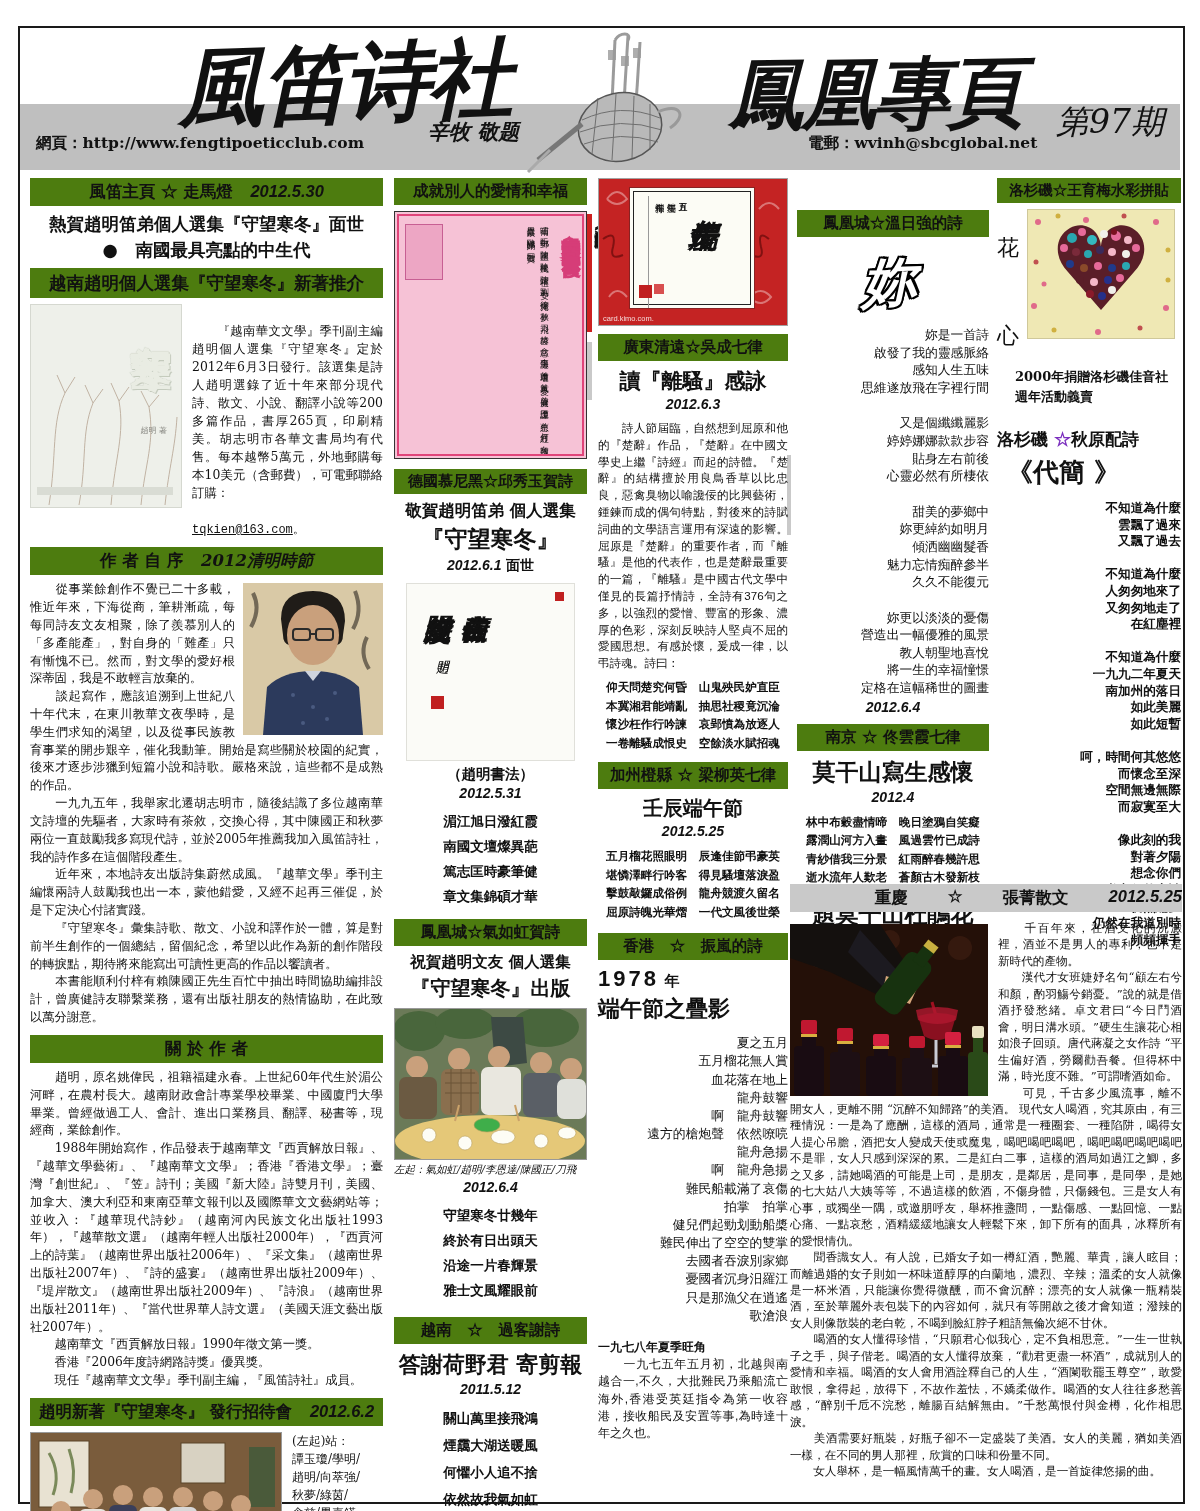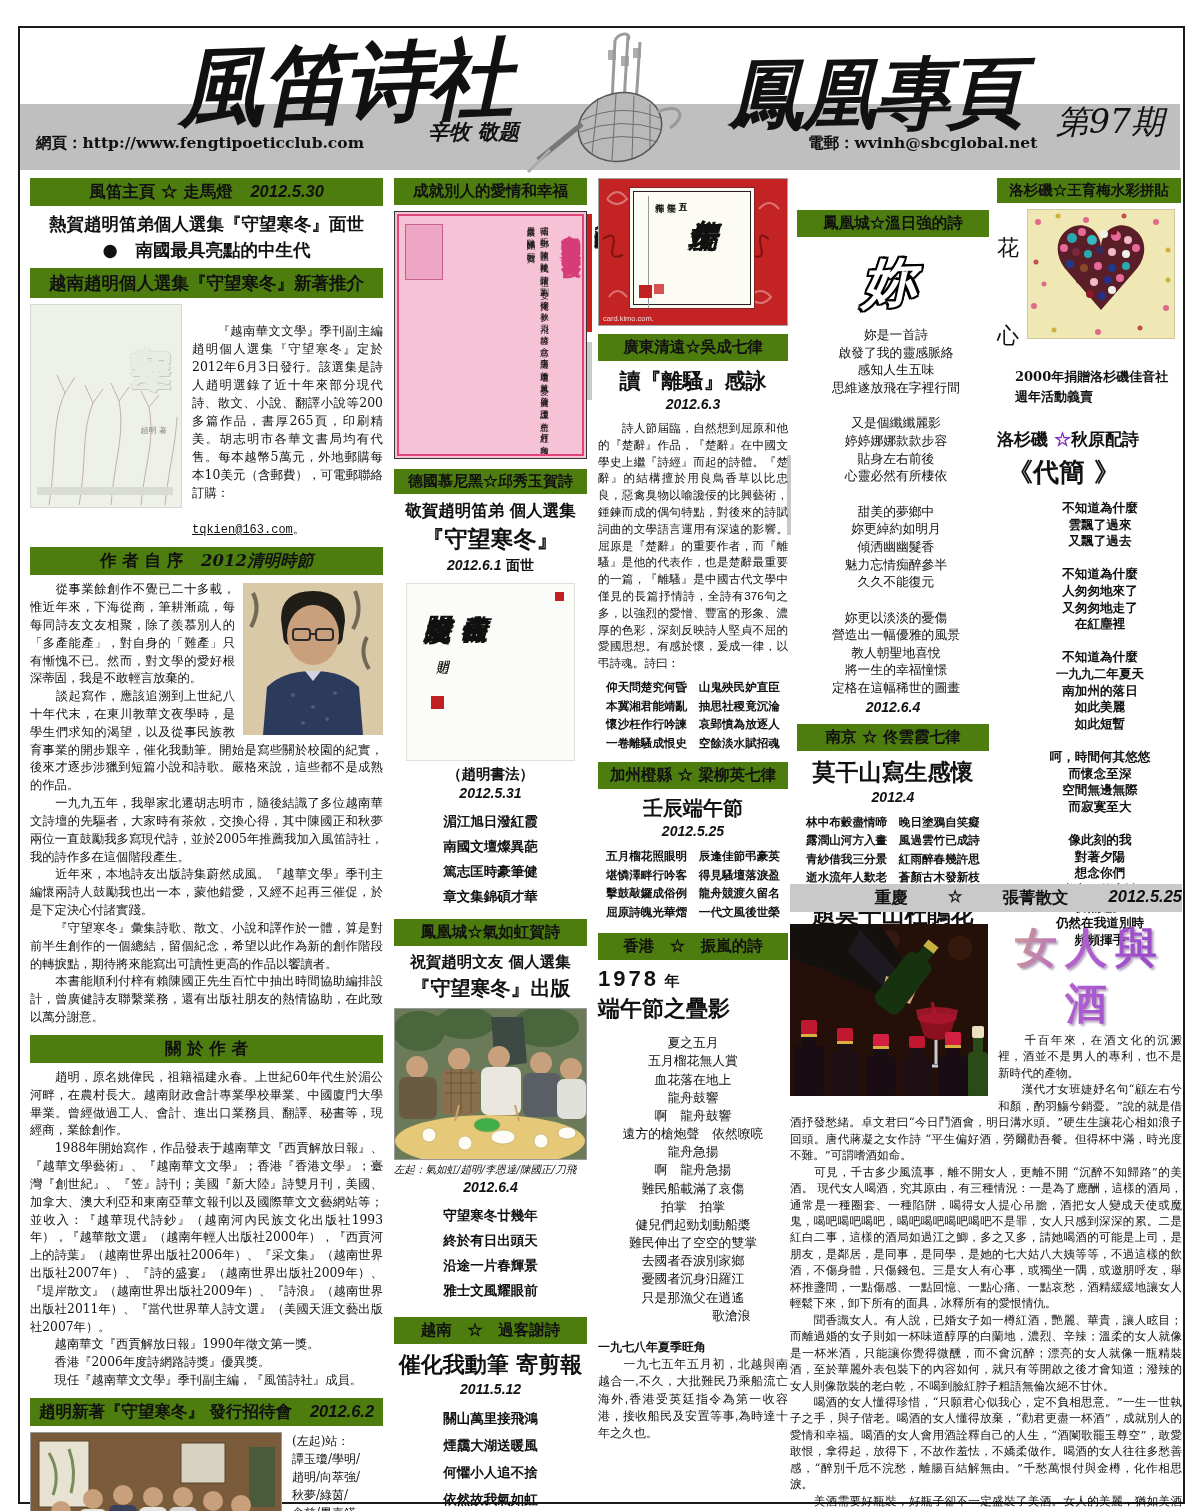--- a/index.html
+++ b/index.html
@@ -15,21 +15,21 @@
   .dedication{left:428px;top:118px;font-size:21px;font-style:italic;font-weight:bold;z-index:4;}
   .issue{left:1056px;top:100px;font-size:33px;font-style:italic;z-index:4;}
   .mast-line{font-size:15.5px;font-weight:bold;z-index:4;}
   
   .col{position:absolute;top:178px;}
   .bar{background:#4d7c0f;text-align:center;font-weight:bold;font-size:16.5px;padding:3px 0;margin-bottom:6px;}
   .bar .d{margin-left:12px;}
   .d{font-family:"Liberation Sans",sans-serif;font-weight:bold;font-style:italic;}
   .txt{font-size:12.3px;line-height:1.45;text-align:justify;white-space:pre-line;}
   .poem{text-align:center;white-space:pre-line;font-size:13.5px;line-height:1.85;font-weight:bold;}
-  .freeverse{text-align:center;white-space:pre-line;font-size:12.8px;line-height:1.42;}
+  .freeverse{text-align:right;white-space:pre-line;font-size:12.8px;line-height:1.42;}
   .couplet{text-align:center;white-space:pre-line;font-size:11.6px;line-height:1.6;font-weight:bold;}
   .h-title{text-align:center;font-weight:bold;}
   .dateline{text-align:center;font-size:14px;margin:1px 0 8px;}
   .caption{font-size:12px;line-height:1.5;white-space:pre-line;}
   .u{text-decoration:underline;}
   svg{display:block;}
   
   .pinkbox{position:relative;height:246px;background:#f6c2d6;border:1px solid #333;outline:2px solid #e0447a;outline-offset:-5px;margin-bottom:10px;}
   .pinkv{writing-mode:vertical-rl;height:230px;padding:8px 6px;}
   .pj{font-size:9px;letter-spacing:1px;}
@@ -330,21 +330,21 @@
       <path d="M60 112 L64 96 M124 112 L120 96" stroke="#caa26a" stroke-width="2"></path>
     </svg>
     <div class="caption" style="font-size:10.5px;font-style:italic;margin-top:2px;">左起：氣如虹/趙明/李恩達/陳國正/刀飛</div>
     <div class="dateline"><span class="d">2012.6.4</span></div>
     <div class="poem">守望寒冬廿幾年
 終於有日出頭天
 沿途一片春輝景
 雅士文風耀眼前</div>
 
     <div class="bar" style="font-size:15.5px;margin-top:14px;">越南　☆　過客謝詩</div>
-    <div class="h-title" style="font-size:22px;margin-top:6px;">催化我動筆 寄剪報</div>
+    <div class="h-title" style="font-size:22px;margin-top:6px;">答謝荷野君 寄剪報</div>
     <div class="dateline"><span class="d">2011.5.12</span></div>
     <div class="poem" style="line-height:2.0;">關山萬里接飛鴻
 煙靄大湖送暖風
 何懼小人追不捨
 依然故我氣如虹</div>
   </div>
 
   <div class="col" style="left:598px;width:190px;">
     <div class="redcard">
       <svg width="188" height="144" viewBox="0 0 188 144" style="position:absolute;left:0;top:0;">
@@ -604,21 +604,20 @@
               <rect x="7" y="0" width="16" height="13" rx="2" fill="#d42040"></rect>
               <rect x="7" y="13" width="16" height="3" fill="#d8b040"></rect>
             </g>
           <g transform="translate(178,102)">
               <rect x="0" y="26" width="20" height="46" rx="4" fill="#2a4a18"></rect>
               <rect x="5" y="6" width="10" height="22" fill="#2a4a18"></rect>
               <rect x="4" y="0" width="12" height="12" rx="2" fill="#e8e0c0"></rect>
             </g>
         </g>
       </svg>
-      <div class="wine-title">女人與酒</div>
       <div class="essay-txt">
         <p>　　千百年來，在酒文化的沉澱裡，酒並不是男人的專利，也不是新時代的產物。
 　　漢代才女班婕妤名句“顧左右兮和顏，酌羽觴兮銷憂。”說的就是借酒抒發愁緒。卓文君曰“今日鬥酒會，明日溝水頭。”硬生生讓花心相如浪子回頭。唐代蔣凝之女作詩 “平生偏好酒，勞爾勸吾餐。但得杯中滿，時光度不難。”可謂嗜酒如命。
 　　可見，千古多少風流事，離不開女人，更離不開 “沉醉不知歸路”的美酒。 現代女人喝酒，究其原由，有三種情況：一是為了應酬，這樣的酒局，通常是一種圈套、一種陷阱，喝得女人提心吊膽，酒把女人變成天使或魔鬼，喝吧喝吧喝吧，喝吧喝吧喝吧喝吧不是罪，女人只感到深深的累。二是紅白二事，這樣的酒局如過江之鯽，多之又多，請她喝酒的可能是上司，是朋友，是鄰居，是同事，是同學，是她的七大姑八大姨等等，不過這樣的飲酒，不傷身體，只傷錢包。三是女人有心事，或獨坐一隅，或邀朋呼友，舉杯推盞間，一點傷感、一點回憶、一點心痛、一點哀愁，酒精緩緩地讓女人輕鬆下來，卸下所有的面具，冰釋所有的愛恨情仇。
 　　聞香識女人。有人說，已婚女子如一樽紅酒，艷麗、華貴，讓人眩目；而離過婚的女子則如一杯味道醇厚的白蘭地，濃烈、辛辣；溫柔的女人就像是一杯米酒，只能讓你覺得微醺，而不會沉醉；漂亮的女人就像一瓶精裝酒，至於華麗外表包裝下的內容如何，就只有等開啟之後才會知道；潑辣的女人則像散裝的老白乾，不喝到臉紅脖子粗語無倫次絕不甘休。
 　　喝酒的女人懂得珍惜，“只願君心似我心，定不負相思意。”一生一世執子之手，與子偕老。喝酒的女人懂得放棄，“勸君更盡一杯酒”，成就別人的愛情和幸福。喝酒的女人會用酒詮釋自己的人生，“酒闌歌罷玉尊空”，敢愛敢恨，拿得起，放得下，不故作羞怯，不嬌柔做作。喝酒的女人往往多愁善感，“醉別千卮不浣愁，離腸百結解無由。”千愁萬恨付與金樽，化作相思淚。
 　　美酒需要好瓶裝，好瓶子卻不一定盛裝了美酒。女人的美麗，猶如美酒一樣，在不同的男人那裡，欣賞的口味和份量不同。
 　　女人舉杯，是一幅風情萬千的畫。女人喝酒，是一首旋律悠揚的曲。</p>
       </div>
     </div>

